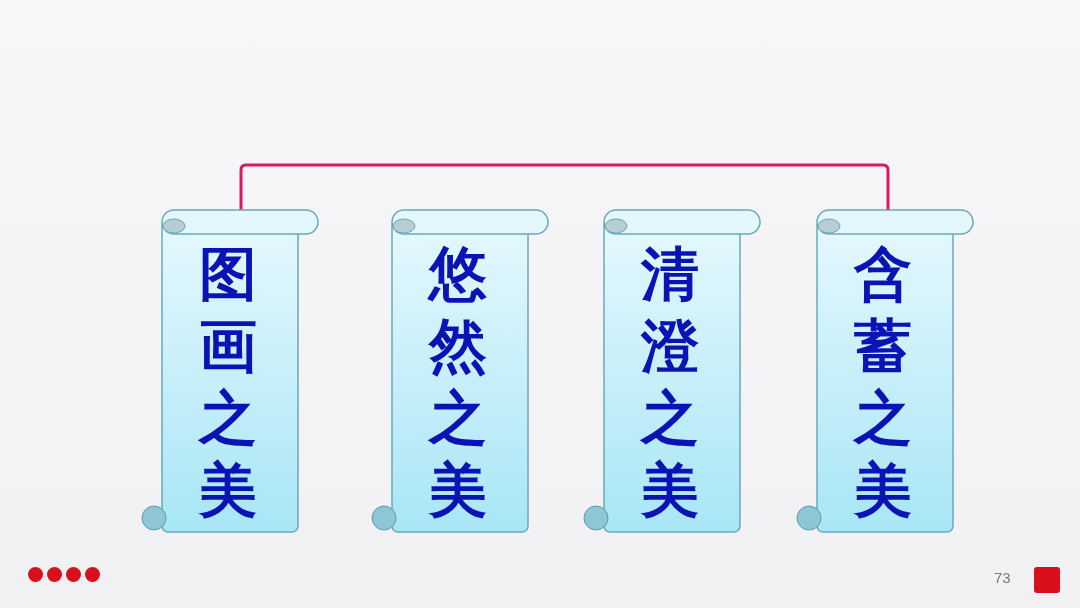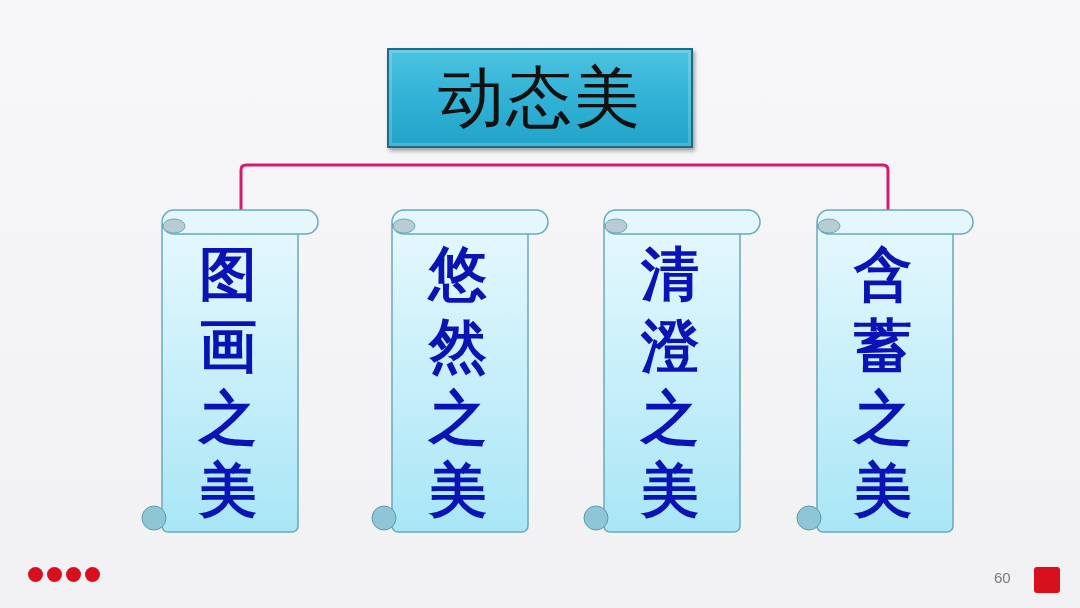--- a/index.html
+++ b/index.html
@@ -22,23 +22,20 @@
 </style>
 </head>
 <body>
 
 <div class="slide">
 
   <svg class="connector" width="1080" height="608">
     <path d="M241 210 L241 170 Q241 165 246 165 L883 165 Q888 165 888 170 L888 210" fill="none" stroke="#d61a6a" stroke-width="3"></path>
   </svg>
 
-  <div class="title-box">
-    <span class="title-text">动态美</span>
-  </div>
 
   <div class="scroll" style="left:140px;">
     <svg width="180" height="328">
       <defs>
         <linearGradient id="sg1" x1="0" y1="0" x2="0" y2="1">
           <stop offset="0" stop-color="#e6f8fd"></stop>
             <stop offset="1" stop-color="#a8e6f6"></stop>
         </linearGradient>
       </defs>
       <rect x="22" y="12" width="136" height="312" rx="6" fill="url(#sg1)" stroke="#6aa9b8" stroke-width="1.5"></rect>
@@ -117,15 +114,15 @@
     </div>
   </div>
 
   <div class="dots">
     <div class="dot"></div>
     <div class="dot"></div>
     <div class="dot"></div>
     <div class="dot"></div>
   </div>
 
-  <div class="page-num">60</div>
+  <div class="page-num">73</div>
   <div class="red-square"></div>
 </div>
 
 </body></html>

